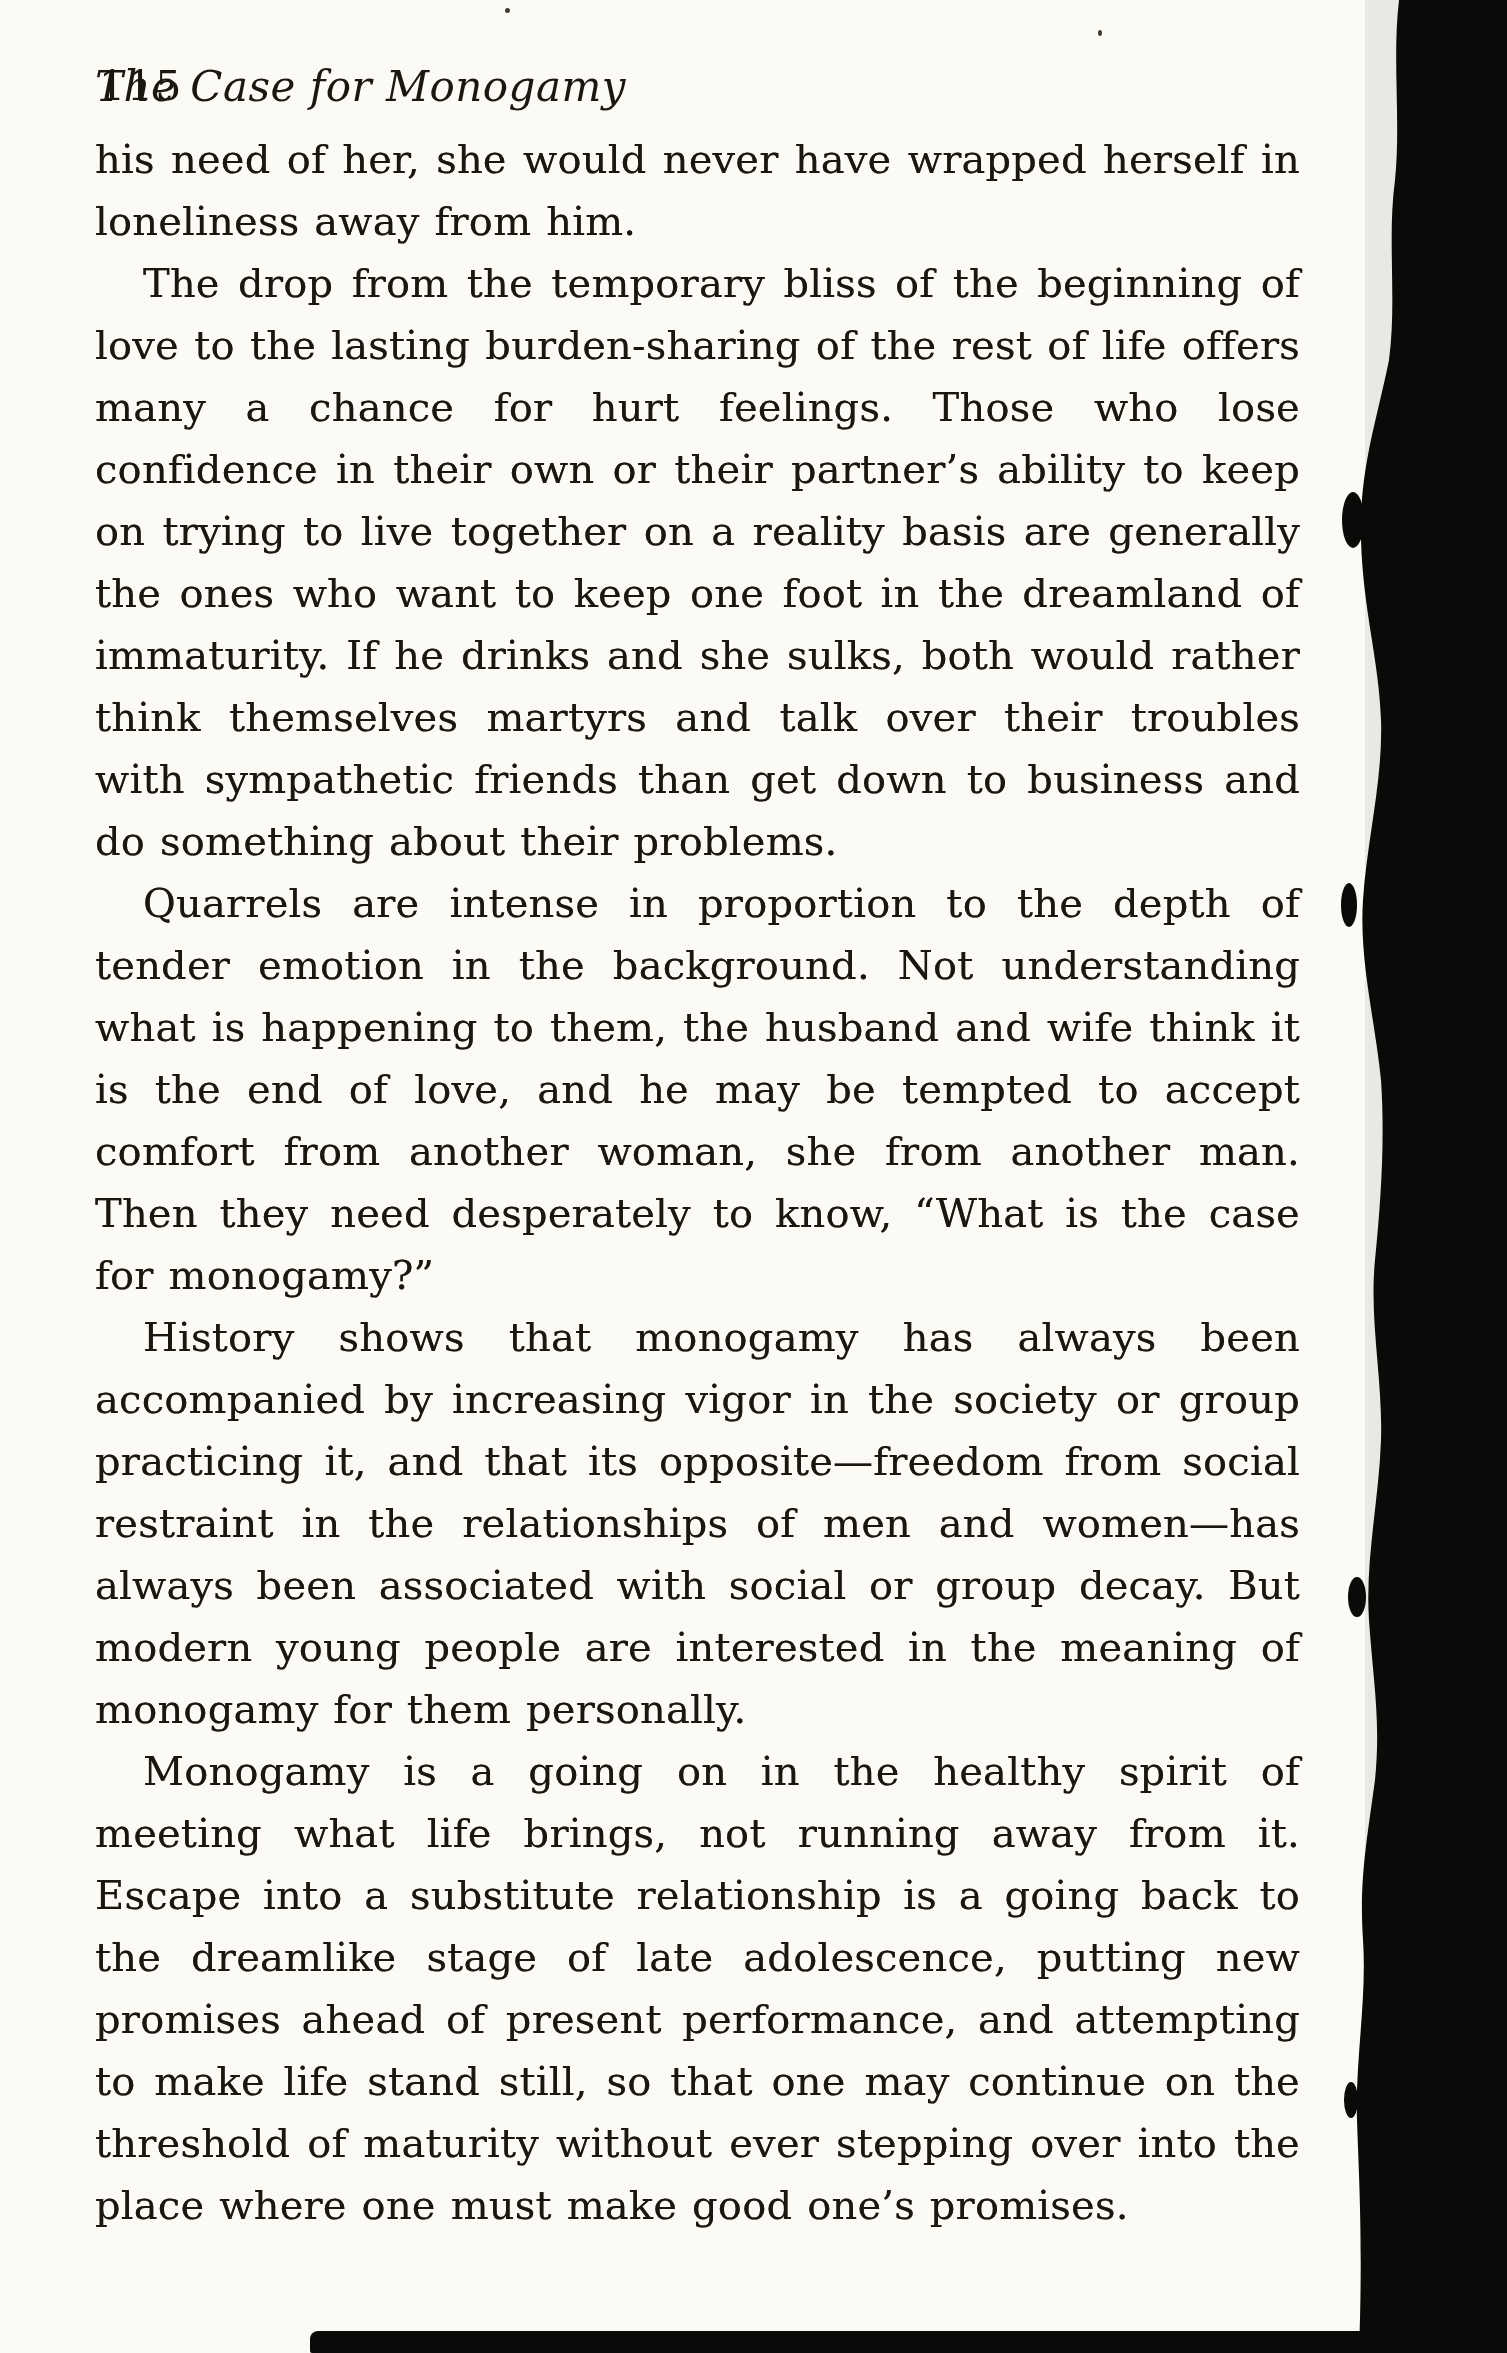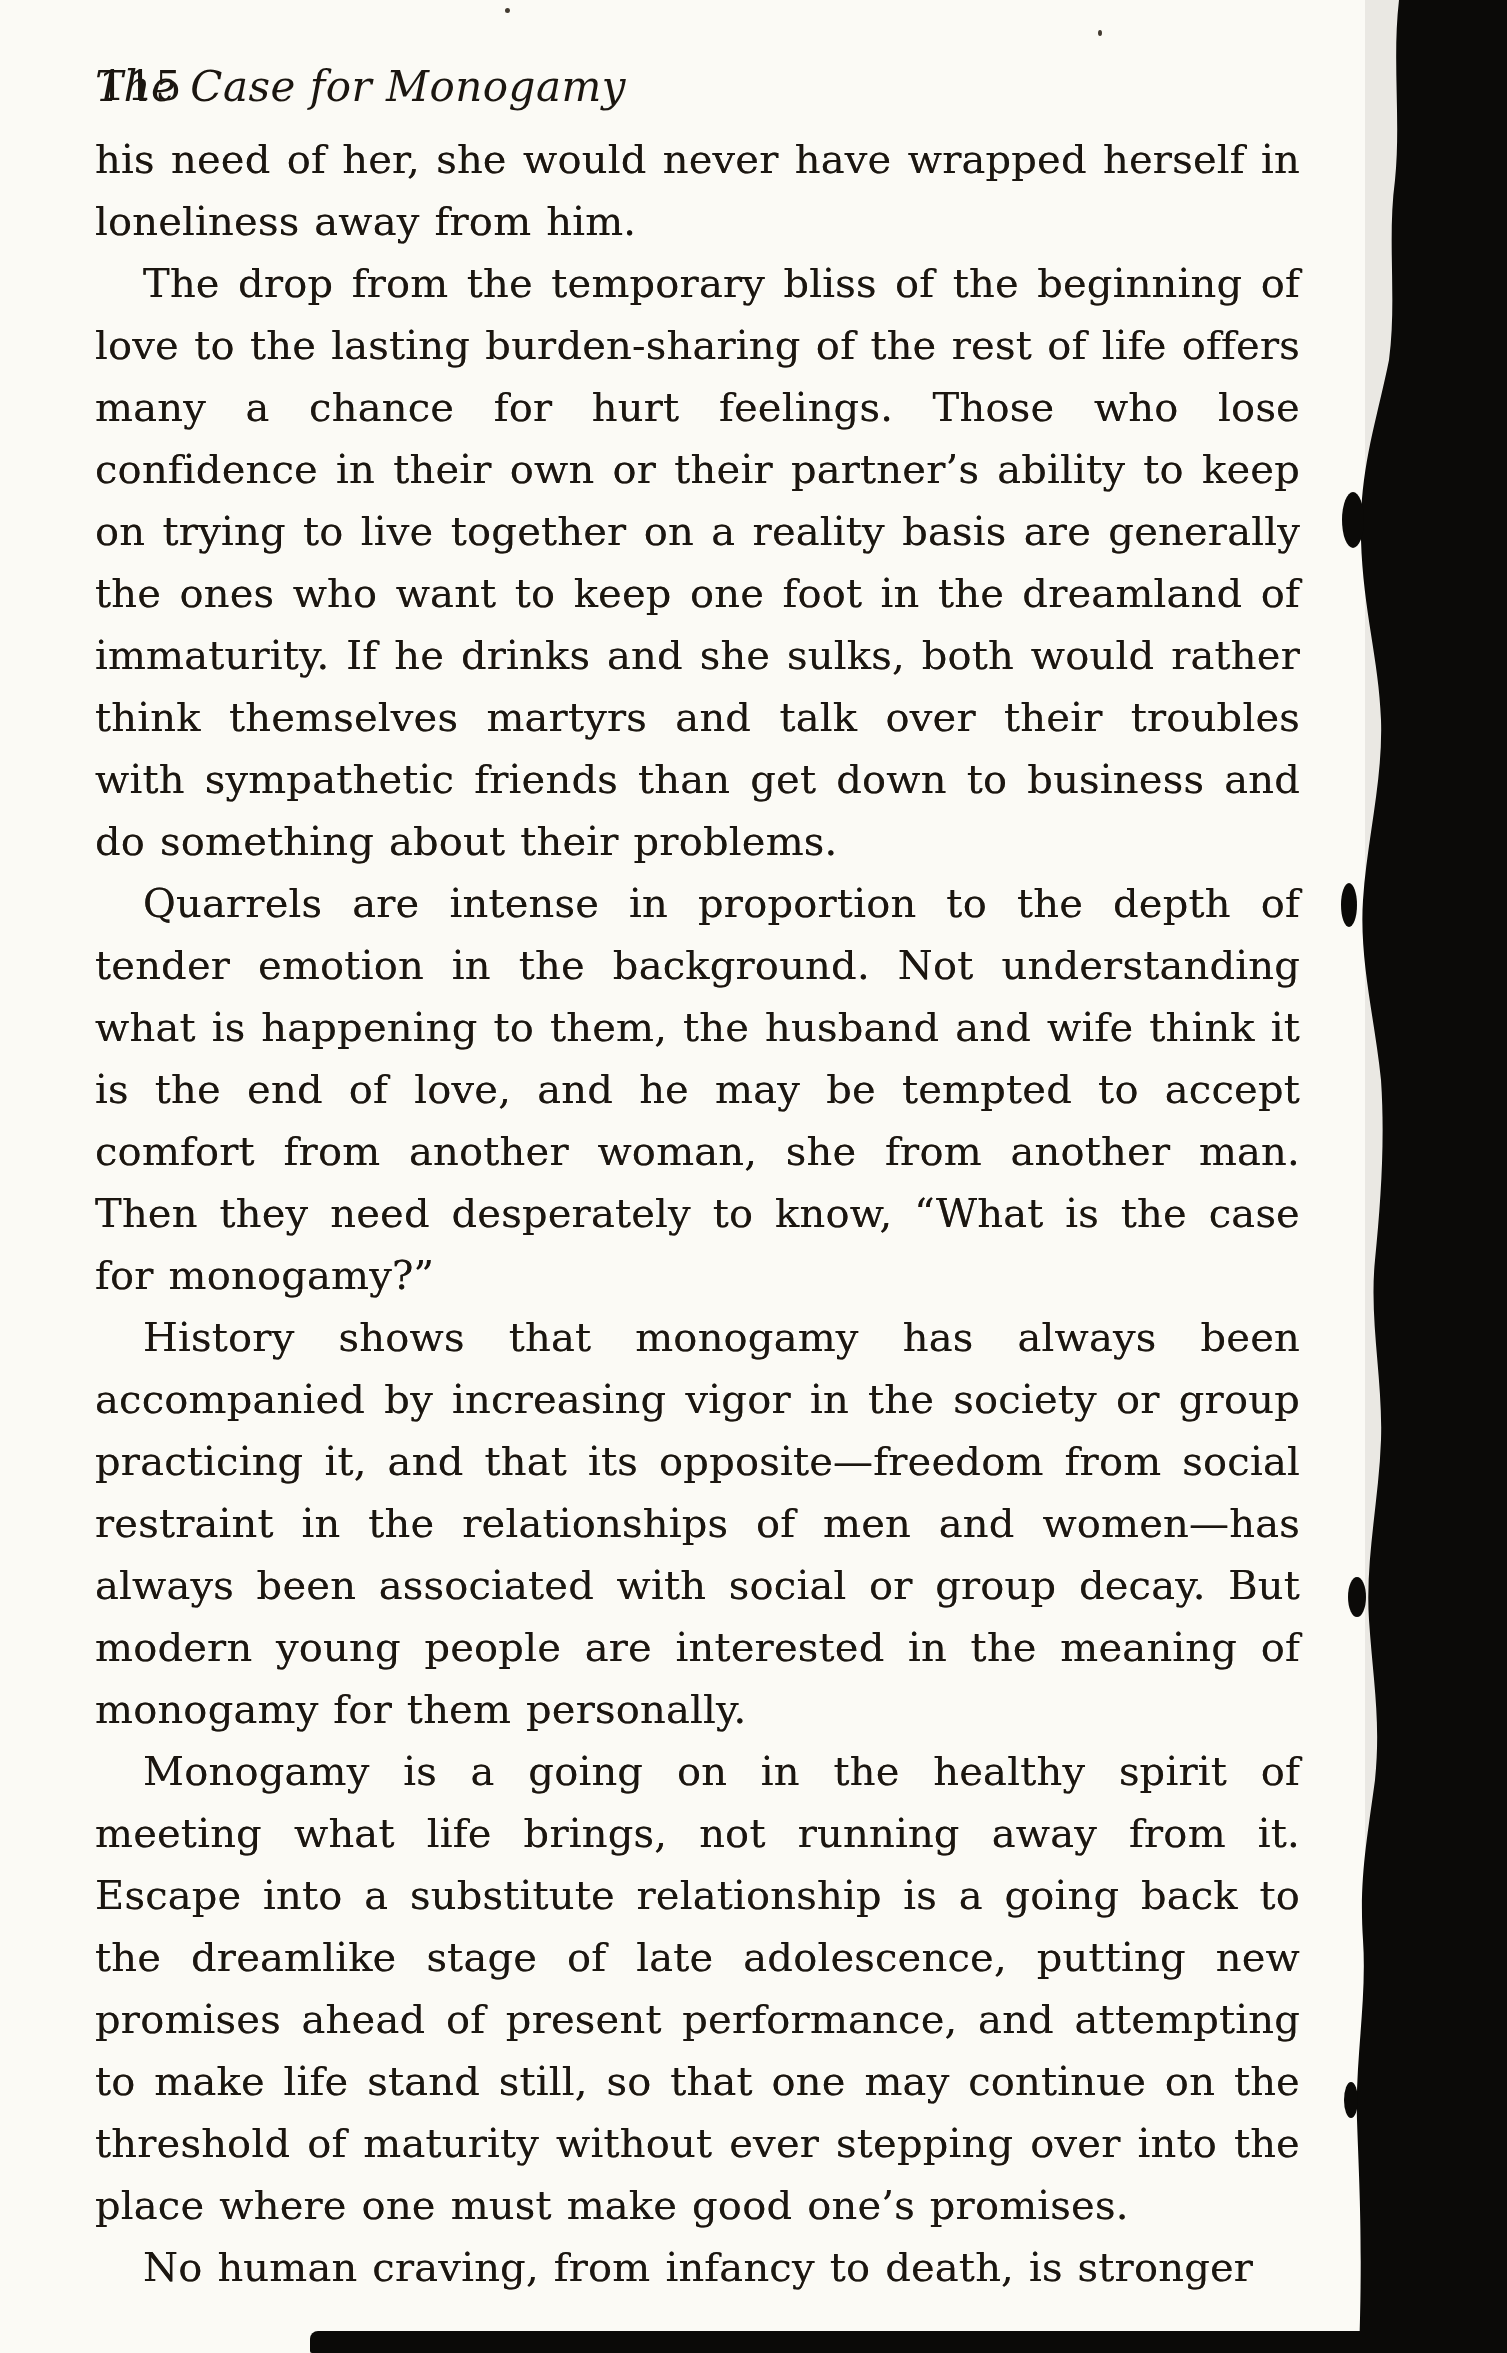--- a/index.html
+++ b/index.html
@@ -108,21 +108,20 @@
     <span class="folio">115</span>
     <span class="head-title">The Case for Monogamy</span>
   </header>
 
   <main class="text-block">
     <p class="continuation">his need of her, she would never have wrapped herself in loneliness away from him.</p>
     <p>The drop from the temporary bliss of the beginning of love to the lasting burden-sharing of the rest of life offers many a chance for hurt feelings. Those who lose confidence in their own or their partner’s ability to keep on trying to live together on a reality basis are generally the ones who want to keep one foot in the dreamland of immaturity. If he drinks and she sulks, both would rather think themselves martyrs and talk over their troubles with sympathetic friends than get down to business and do something about their problems.</p>
     <p>Quarrels are intense in proportion to the depth of tender emotion in the background. Not understanding what is happening to them, the husband and wife think it is the end of love, and he may be tempted to accept comfort from another woman, she from another man. Then they need desperately to know, “What is the case for monogamy?”</p>
     <p>History shows that monogamy has always been accompanied by increasing vigor in the society or group practicing it, and that its opposite—freedom from social restraint in the relationships of men and women—has always been associated with social or group decay. But modern young people are interested in the meaning of monogamy for them personally.</p>
     <p>Monogamy is a going on in the healthy spirit of meeting what life brings, not running away from it. Escape into a substitute relationship is a going back to the dreamlike stage of late adolescence, putting new promises ahead of present performance, and attempting to make life stand still, so that one may continue on the threshold of maturity without ever stepping over into the place where one must make good one’s promises.</p>
-    <p>No human craving, from infancy to death, is stronger</p>
   </main>
 
   <svg class="scan-edge" viewBox="0 0 170 2353" preserveAspectRatio="none" aria-hidden="true">
     <rect x="28" y="0" width="40" height="2353" fill="rgba(90,80,68,0.10)"></rect>
     <path fill="currentColor" d="
       M 170 0 L 62 0
       C 55 60, 64 120, 58 180
       C 50 240, 60 300, 52 360
       C 40 420, 22 470, 24 540
       C 26 610, 42 660, 44 720

